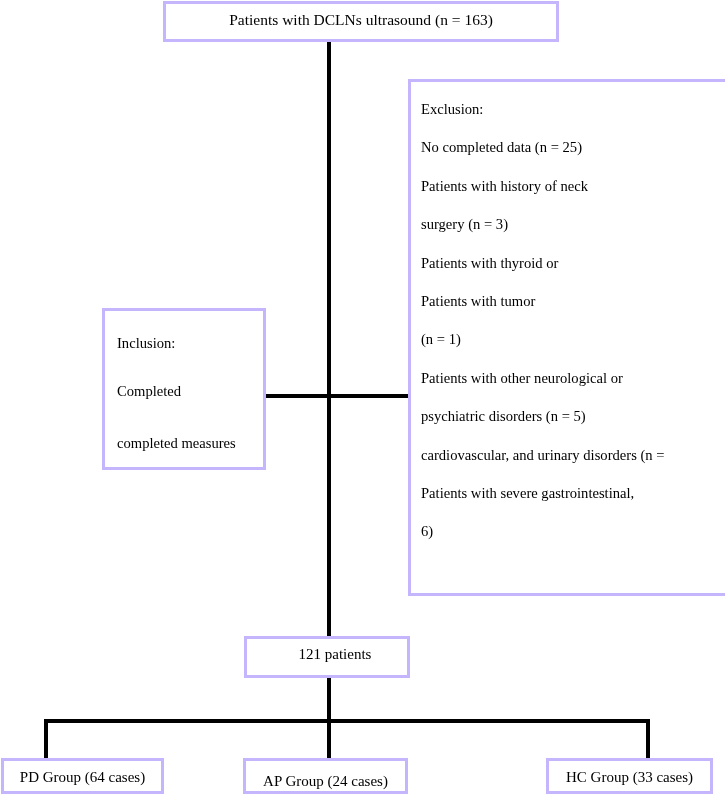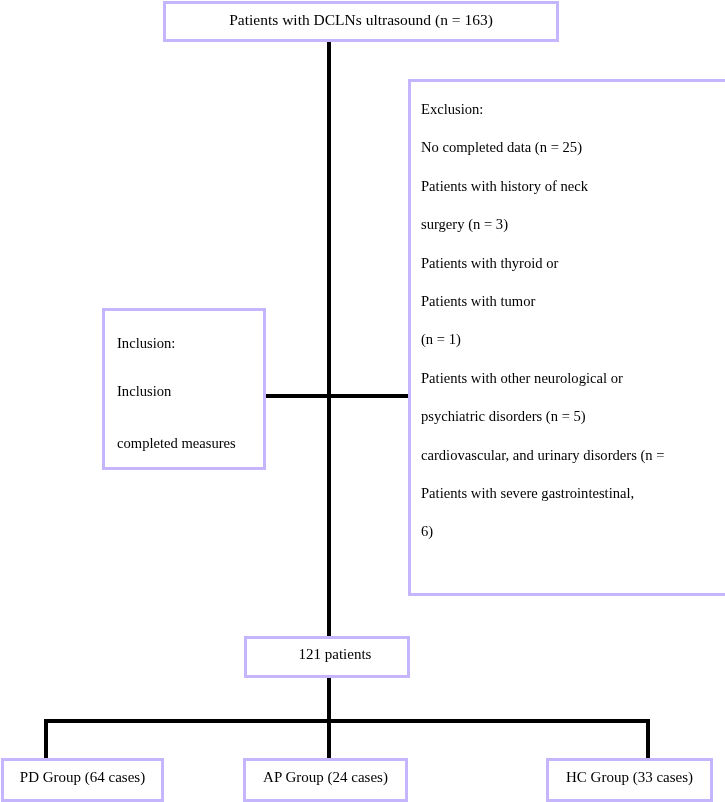--- a/index.html
+++ b/index.html
@@ -86,24 +86,24 @@
     left: 244px;
     top: 636px;
     width: 166px;
     height: 42px;
   }
   #patients-box .box-text-center { font-size: 15px; padding-top: 6px; margin-left: 16px; }
 
   
   .group-box {
     top: 758px;
-    height: 44px;
+    height: 36px;
   }
   #pd-box { left: 1px; width: 163px; }
-  #ap-box { left: 243px; width: 165px; }
+  #ap-box { left: 243px; width: 165px; align-items: flex-end; }
   #hc-box { left: 546px; width: 167px; }
   .group-box .box-text-center { font-size: 15px; padding-top: 7px; }
 </style>
 </head>
 <body>
 
 <div id="flowchart">
 
   <div class="line v" style="left:327px; top:42px; height:594px;"></div>
 
@@ -131,21 +131,21 @@
     <div class="excl-line">(n = 1)</div>
     <div class="excl-line">Patients with other neurological or</div>
     <div class="excl-line">psychiatric disorders (n = 5)</div>
     <div class="excl-line">cardiovascular, and urinary disorders (n =</div>
     <div class="excl-line">Patients with severe gastrointestinal,</div>
     <div class="excl-line">6)</div>
   </div>
 
   <div class="box" id="inclusion-box">
     <div class="incl-line first">Inclusion:</div>
-    <div class="incl-line">Inclusion</div>
+    <div class="incl-line">Completed</div>
     <div class="incl-line">completed measures</div>
   </div>
 
   <div class="box box-center" id="patients-box">
     <span class="box-text-center">121 patients</span>
   </div>
 
   <div class="box box-center group-box" id="pd-box">
     <span class="box-text-center">PD Group (64 cases)</span>
   </div>

